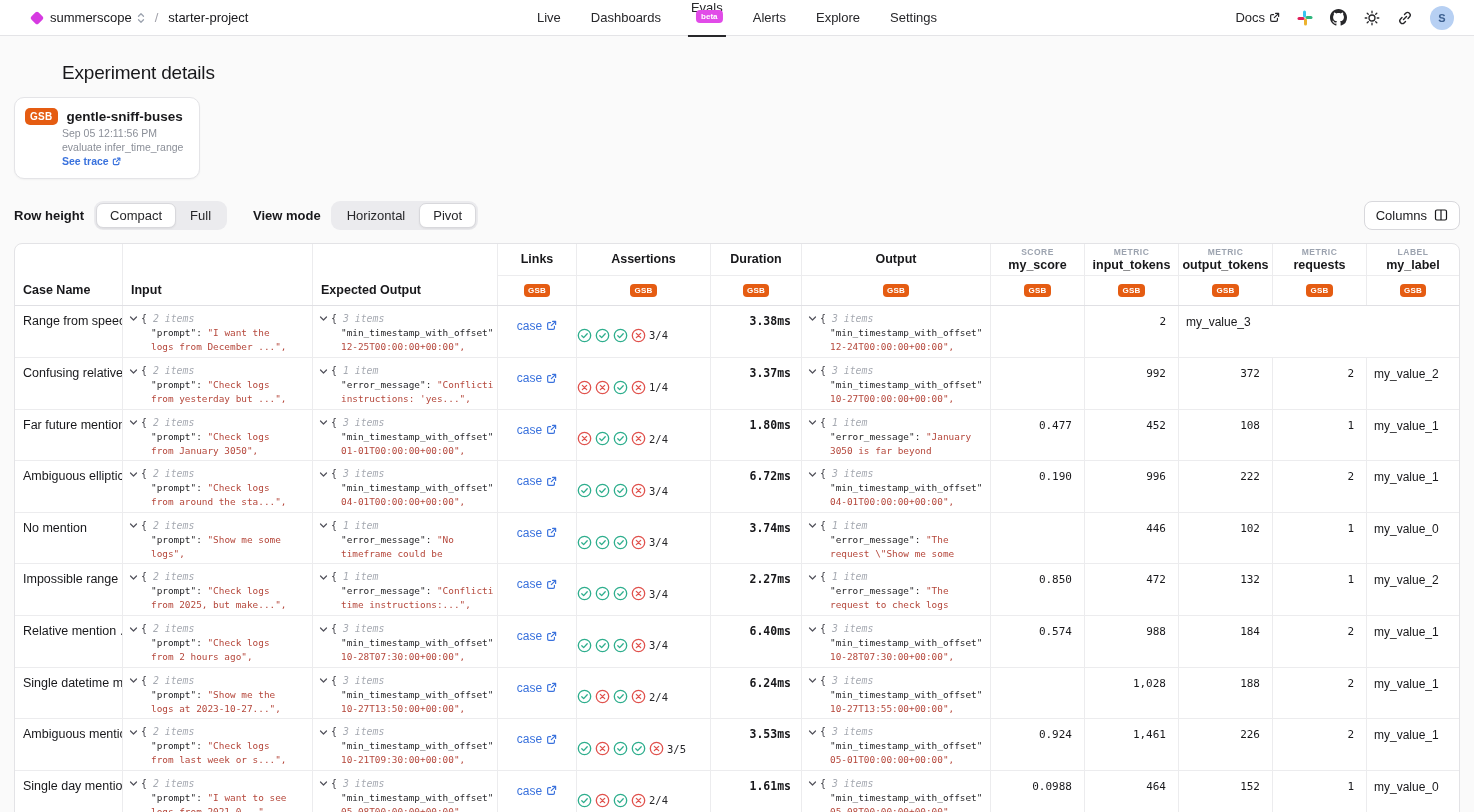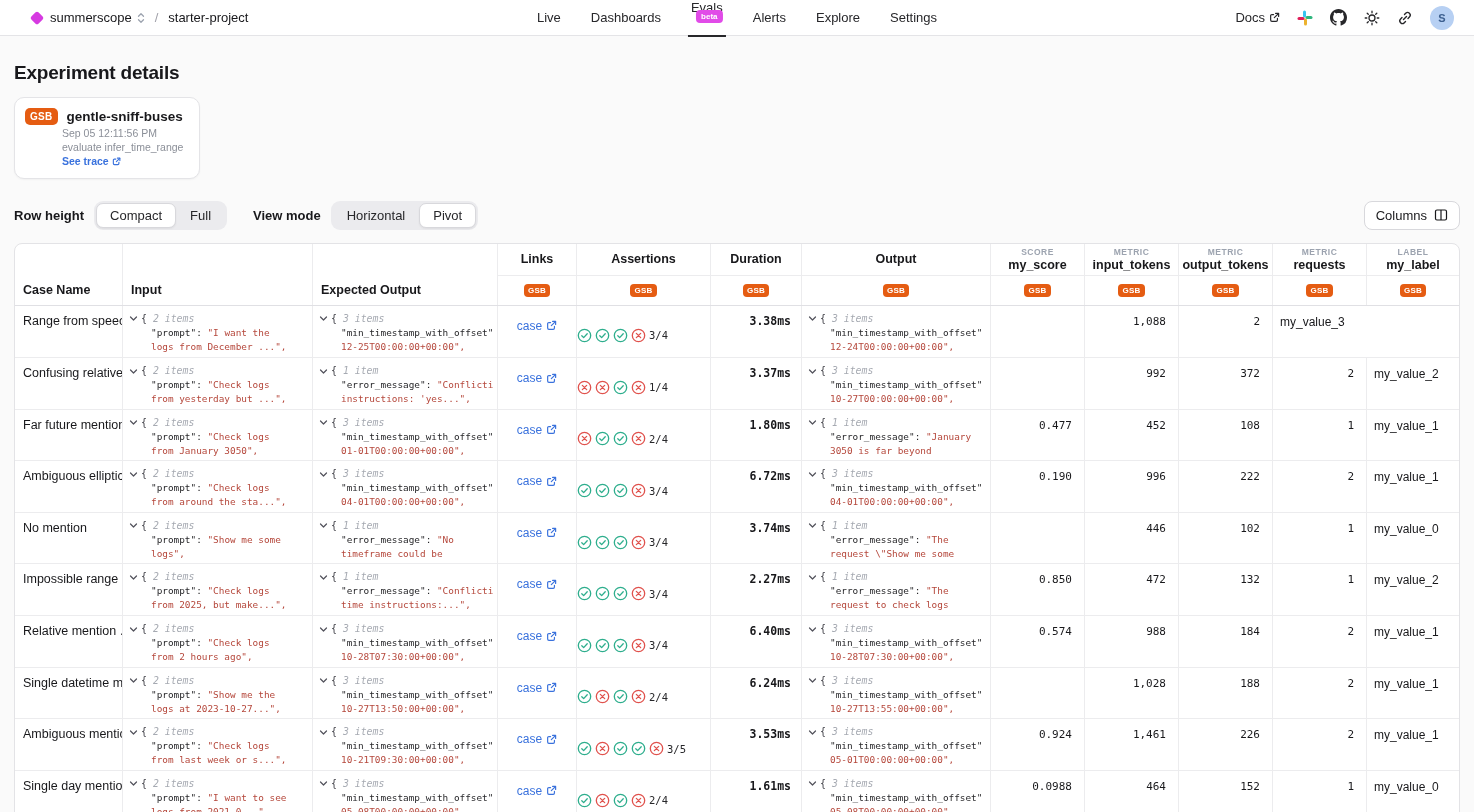--- a/index.html
+++ b/index.html
@@ -17,21 +17,21 @@
   .nav-item.active { font-weight:500;flex-direction:column; }
   .nav-item.active::after { content:''; position:absolute; left:-3px; right:-3px; bottom:-1px; height:2px; background:#27272a; }
   .beta-badge { background:#e14be8; color:#fff; font-size:8px; font-weight:700; padding:2px 5px; border-radius:4px; margin-left:5px; transform:translateY(-5px); }
   .top-right { margin-left:auto; display:flex; align-items:center; gap:17px; color:#3f3f46; }
   .docs-link { display:flex; align-items:center; gap:4px; font-size:13px; color:#27272a; cursor:pointer; }
   .icon-btn { display:flex; align-items:center; cursor:pointer; color:#27272a; }
   .avatar { width:24px; height:24px; border-radius:50%; background:#b7d0f3; color:#3c5f8f; font-size:11px; font-weight:600; display:flex; align-items:center; justify-content:center; cursor:pointer; }
 
   
   main { padding:0 14px; }
-  h1 { font-size:19px; font-weight:700; margin-top:26px; letter-spacing:-.2px; }
+  h1 { font-size:19px; font-weight:400; margin-top:26px; letter-spacing:-.2px;margin-left:48px; }
 
   .exp-card { display:inline-block; margin-top:13px; background:#fff; border:1px solid #e4e4e7; border-radius:10px; padding:10px 16px 9px 10px; box-shadow:0 1px 2px rgba(0,0,0,.04); cursor:pointer; }
   .card-top { display:flex; align-items:center; gap:9px; }
   .gsb-badge { background:#e55c12; color:#fff; font-size:10px; font-weight:700; padding:3px 5px; border-radius:5px; letter-spacing:.3px; }
   .gsb-badge.sm { font-size:8px; padding:2px 4px; border-radius:4px; }
   .card-name { font-size:13.5px; font-weight:700; }
   .card-sub { margin-left:37px; margin-top:2px; font-size:10.5px; color:#8b8f98; line-height:13.5px; }
   .trace-link { color:#3a72dd; font-weight:600; display:inline-flex; align-items:center; gap:3px; margin-top:1px; cursor:pointer; }
 
   .toolbar { margin-top:22px; display:flex; align-items:center; }
@@ -355,21 +355,20 @@
                 <span class="brace">{</span>
                 <span class="cnt">3 items</span>
               </div>
               <div class="jc-b">
                 <div class="ln"><span class="k">"min_timestamp_with_offset"</span><span class="s"></span></div>
                 <div class="ln"><span class="s">12-24T00:00:00+00:00",</span></div>
               </div>
             </div>
           </div>
           <div class="td td-num"></div>
-          <div class="td td-num">1,088</div>
           <div class="td td-num">2</div>
           <div class="td td-label">my_value_3</div>
         </div>
         <div class="gridrow trow">
           <div class="td td-case">Confusing relative…</div>
           <div class="td">
             <div class="jc">
               <div class="jc-h">
                 <span class="chev">
                   <svg width="9" height="9" viewBox="0 0 9 9" fill="none" stroke="currentColor" stroke-width="1.2" stroke-linecap="round" stroke-linejoin="round">

